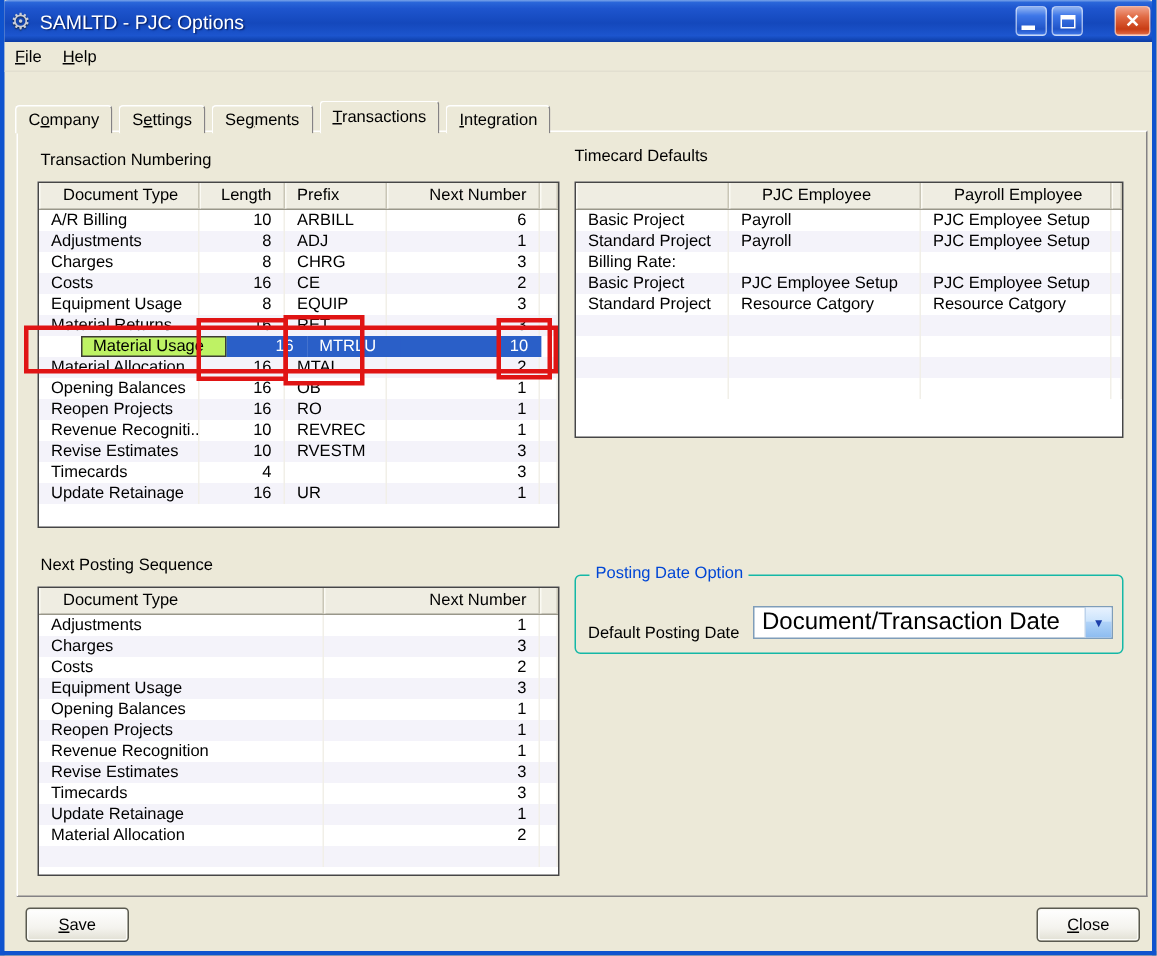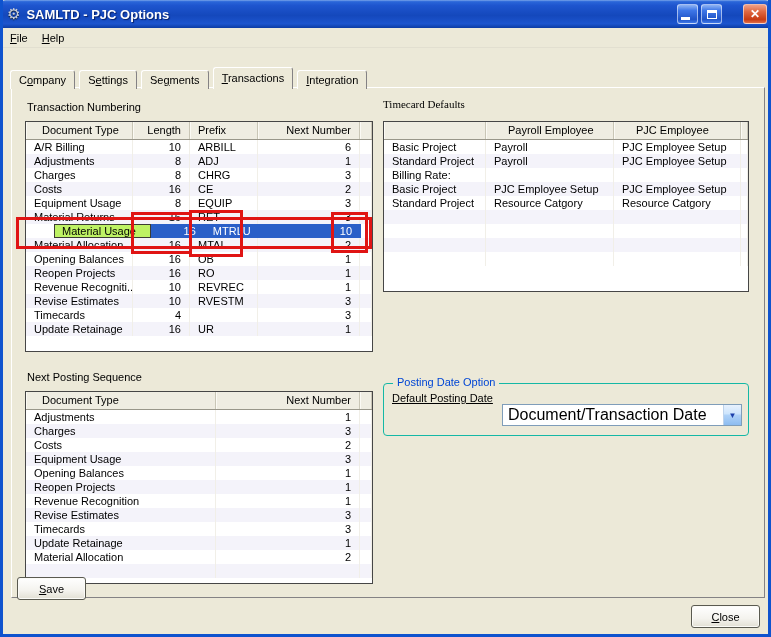--- a/index.html
+++ b/index.html
@@ -10,21 +10,21 @@
     background:#ECE9D8;
     border-left:3px solid #0F53CE; border-right:3px solid #0F53CE; border-bottom:3px solid #0F53CE;
   }
   
   .titlebar {
     position:absolute; left:-3px; top:0; width:771px; height:28px;
     background:linear-gradient(180deg,#7AA5EA 0%, #2A66D9 6%, #1E55CE 20%, #1448BC 55%, #1C55CE 85%, #0C3CA4 100%);
     border-radius:6px 6px 0 0; display:flex; align-items:center;
   }
   .gear { margin-left:7px; font-size:15px; color:#C9CDD8; text-shadow:0 1px 1px #123; }
-  .wtitle { margin-left:6px; color:#fff; font-weight:bold; font-size:13px; text-shadow:1px 1px 1px rgba(0,20,80,.8); }
+  .wtitle { margin-left:6px; color:#fff; font-weight:normal; font-size:13px; text-shadow:1px 1px 1px rgba(0,20,80,.8); }
   .winbtn {
     position:absolute; top:4px; width:21px; height:20px; border-radius:3px;
     border:1px solid rgba(255,255,255,.55);
     background:linear-gradient(180deg,#8FB3F2 0%,#3E77E8 30%,#2054C8 80%,#3E77E8 100%);
     display:flex; align-items:center; justify-content:center;
   }
   .btn-min { right:73px; } .btn-max { right:49px; }
   .btn-close { right:4px; width:24px; background:linear-gradient(180deg,#F0A088 0%,#E06A44 35%,#C83C14 80%,#E06A44 100%); }
   .glyph-min { width:9px; height:3px; background:#fff; margin-top:9px; margin-right:5px; }
   .glyph-max { width:10px; height:9px; border:1px solid #fff; border-top:3px solid #fff; background:transparent; }
@@ -80,33 +80,33 @@
   .t2 .th:nth-child(2),.t2 .th:nth-child(3){ padding-left:22px; }
   .t3 { left:22px; top:391px; width:348px; height:193px; }
   .t3 .th:nth-child(1),.t3 .td:nth-child(1){ width:190px; }
   .t3 .th:nth-child(2),.t3 .td:nth-child(2){ width:144px; text-align:right; }
   .t3 .th:nth-child(3),.t3 .td:nth-child(3){ width:12px; padding:0; }
   .t3 .th:nth-child(1){ padding-left:16px; }
   
   .groupbox { position:absolute; left:380px; top:383px; width:366px; height:53px; z-index:2;
               border:1px solid #14b8a6; border-radius:4px; }
   .legend { position:absolute; left:9px; top:-8px; background:#ECE9D8; padding:0 4px; color:#0046D5; }
-  .gb-label { position:absolute; left:8px; top:8px;text-decoration:underline; }
+  .gb-label { position:absolute; left:8px; top:32px; }
   .combo { position:absolute; left:118px; top:20px; width:240px; height:22px; background:#fff;
            border:1px solid #7F9DB9; display:flex; align-items:center; }
   .combo-text { flex:1; padding-left:5px; font-size:16px; white-space:nowrap; overflow:hidden; }
   .combo-btn { width:18px; height:20px; border-left:1px solid #BDD3EC;
                background:linear-gradient(180deg,#E8F2FE 0%,#CCE4FC 45%,#AFD2F8 50%,#8DBCF0 100%);
                display:flex; align-items:center; justify-content:center; color:#1C3FAA; font-size:8px; }
   
   .xpbtn { position:absolute; z-index:2; width:69px; height:23px; border:1px solid #5A5A50; border-radius:3px;
            background:linear-gradient(180deg,#FFFFFF 0%,#F4F3EE 60%,#E2E0D4 100%);
            display:flex; align-items:center; justify-content:center;
            box-shadow:inset 0 0 0 1px #FBFBF7; }
-  .btn-save { left:14px; top:577px; }
+  .btn-save { left:14px; top:605px; }
   .btn-close2 { left:688px; top:605px; }
   
   .anno { position:absolute; border:3px solid #E01414; z-index:40; pointer-events:none; background:transparent; }
   .anno-row    { left:13px;  top:217px; width:356px; height:32px; }
   .anno-length { left:128px; top:212px; width:61px;  height:42px; }
   .anno-prefix { left:186px; top:210px; width:54px;  height:47px; }
   .anno-next   { left:328px; top:212px; width:37px;  height:41px; }
 </style>
 </head>
 <body>
@@ -244,26 +244,26 @@
       </div>
       <div class="tr">
         <div class="td">Update Retainage</div>
         <div class="td">16</div>
         <div class="td">UR</div>
         <div class="td">1</div>
         <div class="td"></div>
       </div>
     </div>
 
-  <span class="seclabel" style="left:380px; top:98px;font-family:Liberation Serif, serif;">Timecard Defaults</span>
+  <span class="seclabel" style="left:380px; top:98px;">Timecard Defaults</span>
   <div class="grid t2">
       <div class="tr th-row">
         <div class="th"></div>
+        <div class="th">PJC Employee</div>
         <div class="th">Payroll Employee</div>
-        <div class="th">PJC Employee</div>
         <div class="th"></div>
       </div>
       <div class="tr">
         <div class="td">Basic Project</div>
         <div class="td">Payroll</div>
         <div class="td">PJC Employee Setup</div>
         <div class="td"></div>
       </div>
       <div class="tr">
         <div class="td">Standard Project</div>

